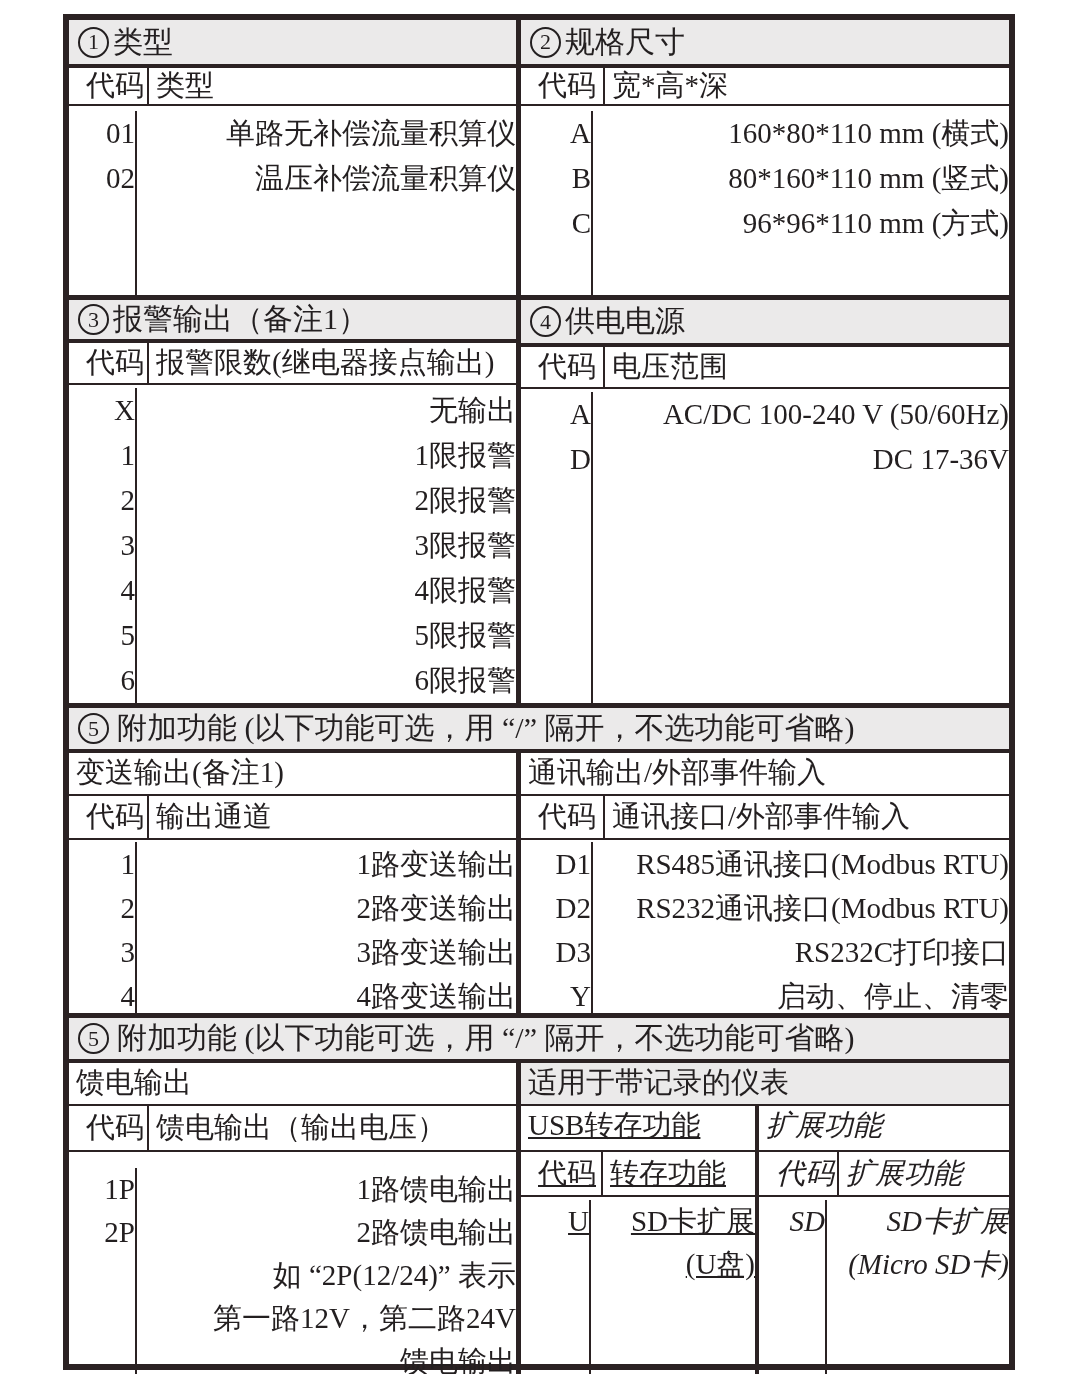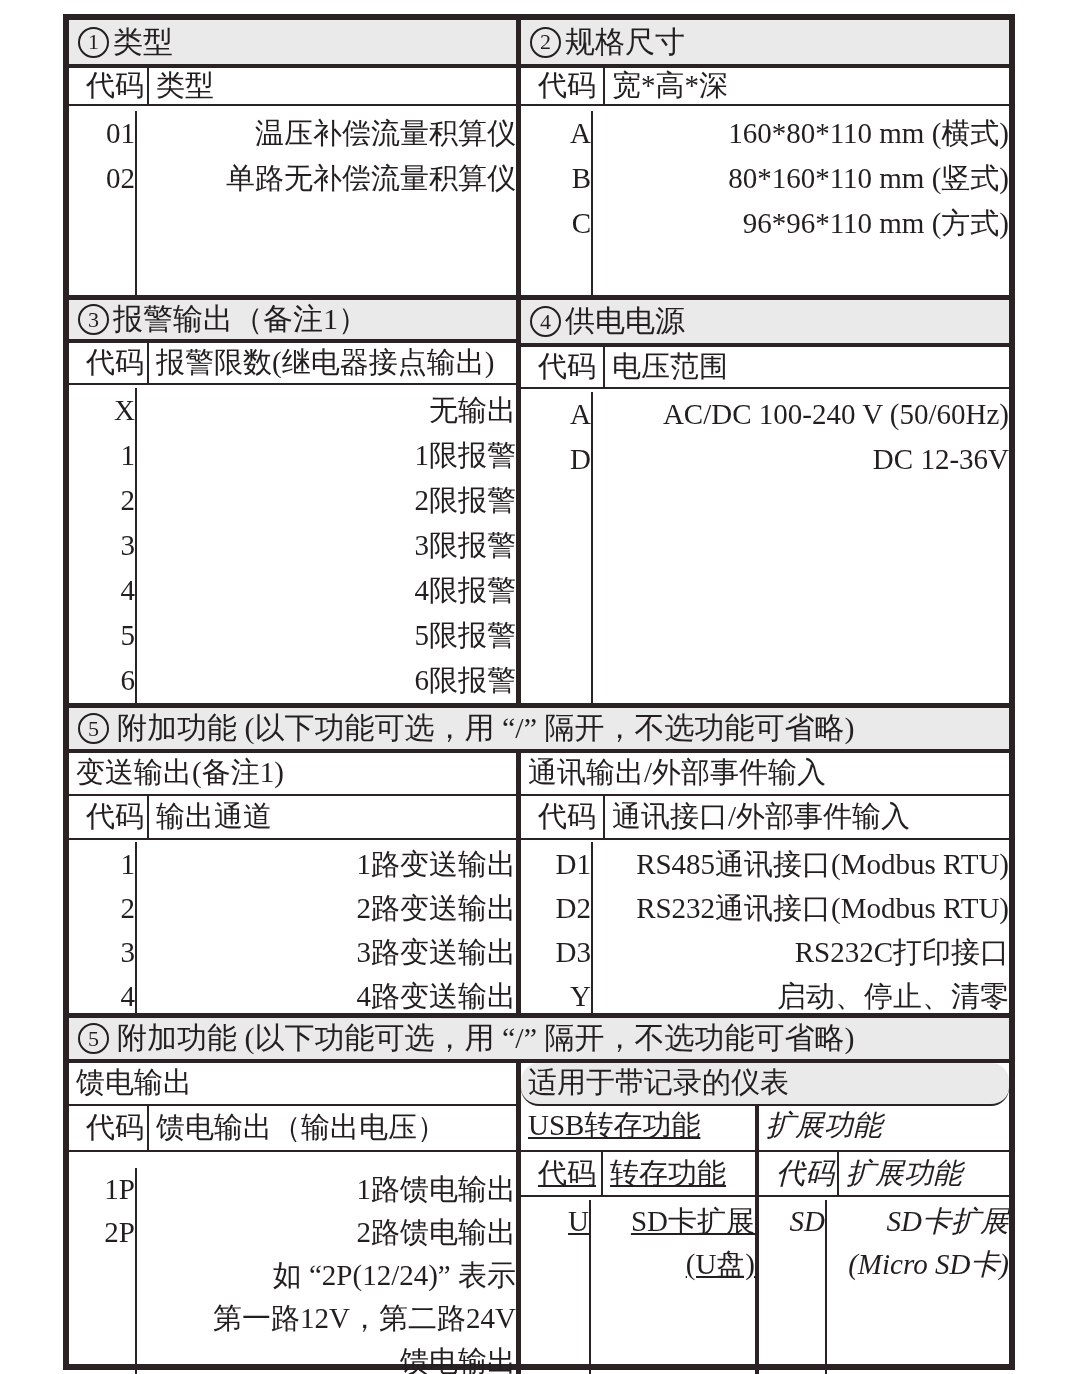--- a/index.html
+++ b/index.html
@@ -61,21 +61,21 @@
   .w-r{width:72px;}   
   .w-u{width:70px;}   
   .w-e{width:68px;}   
 
   .content{display:flex;flex:1;}
   .ccol{flex:0 0 auto;border-right:2px solid var(--bd);padding-left:8px;}
   .dcol{flex:1;padding-left:7px;}
   .ln{white-space:nowrap;overflow:hidden;text-align:right;}
 
   .sub{display:flex;border-bottom:2px solid var(--bd);align-items:flex-start;padding-left:7px;white-space:nowrap;overflow:hidden;}
-  .sub-gray{background:var(--gray);border-radius:18px;}
+  .sub-gray{background:var(--gray);}
 
   
   .hA-title{height:48px;}
   .hA-hdr{height:38px;}
   .cA{padding-top:5px;}
   .cA .ln{height:45px;line-height:45px;}
   .blkA{height:275px;display:flex;}
 
   
   .hB-title{height:47px;}
@@ -122,22 +122,22 @@
       <div class="hdr hA-hdr">
         <div class="hcode w-l">代码</div>
         <div class="hdesc">类型</div>
       </div>
       <div class="content cA">
         <div class="ccol w-l">
           <div class="ln">01</div>
           <div class="ln">02</div>
         </div>
         <div class="dcol">
+          <div class="ln">单路无补偿流量积算仪</div>
           <div class="ln">温压补偿流量积算仪</div>
-          <div class="ln">单路无补偿流量积算仪</div>
         </div>
       </div>
     </div>
     <div class="half-right">
       <div class="title-cell hA-title">
         <span class="circ">2</span>
         <span>规格尺寸</span>
       </div>
       <div class="hdr hA-hdr">
         <div class="hcode w-r">代码</div>
@@ -198,21 +198,21 @@
         <div class="hcode w-r">代码</div>
         <div class="hdesc">电压范围</div>
       </div>
       <div class="content cB">
         <div class="ccol w-r">
           <div class="ln">A</div>
           <div class="ln">D</div>
         </div>
         <div class="dcol">
           <div class="ln">AC/DC 100-240 V (50/60Hz)</div>
-          <div class="ln">DC 12-36V</div>
+          <div class="ln">DC 17-36V</div>
         </div>
       </div>
     </div>
   </div>
 
   <div class="block blkC">
     <div class="title-full hC-title">
       <span class="circ sp">5</span>
       <span>附加功能 (以下功能可选，用 “/” 隔开，不选功能可省略)</span>
     </div>

